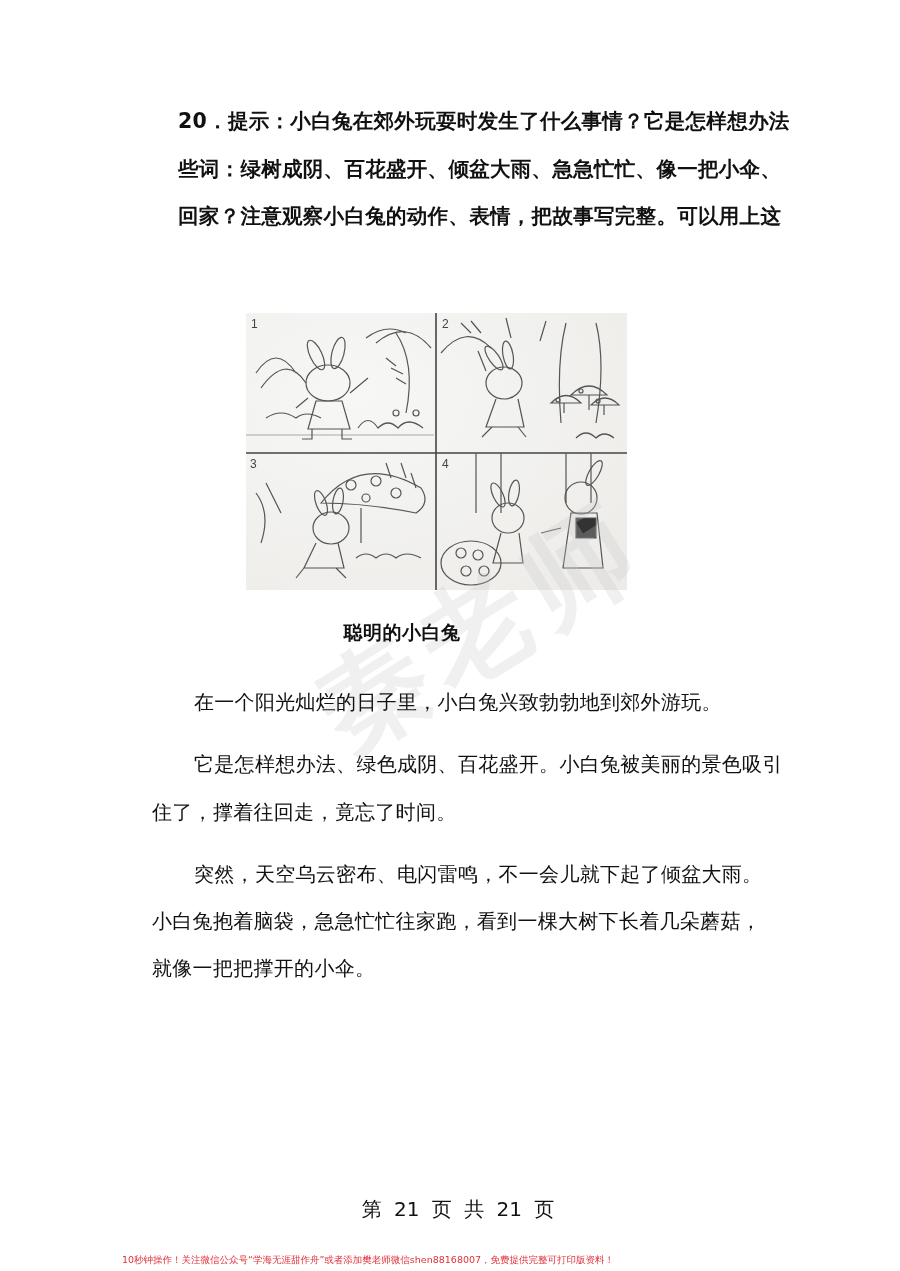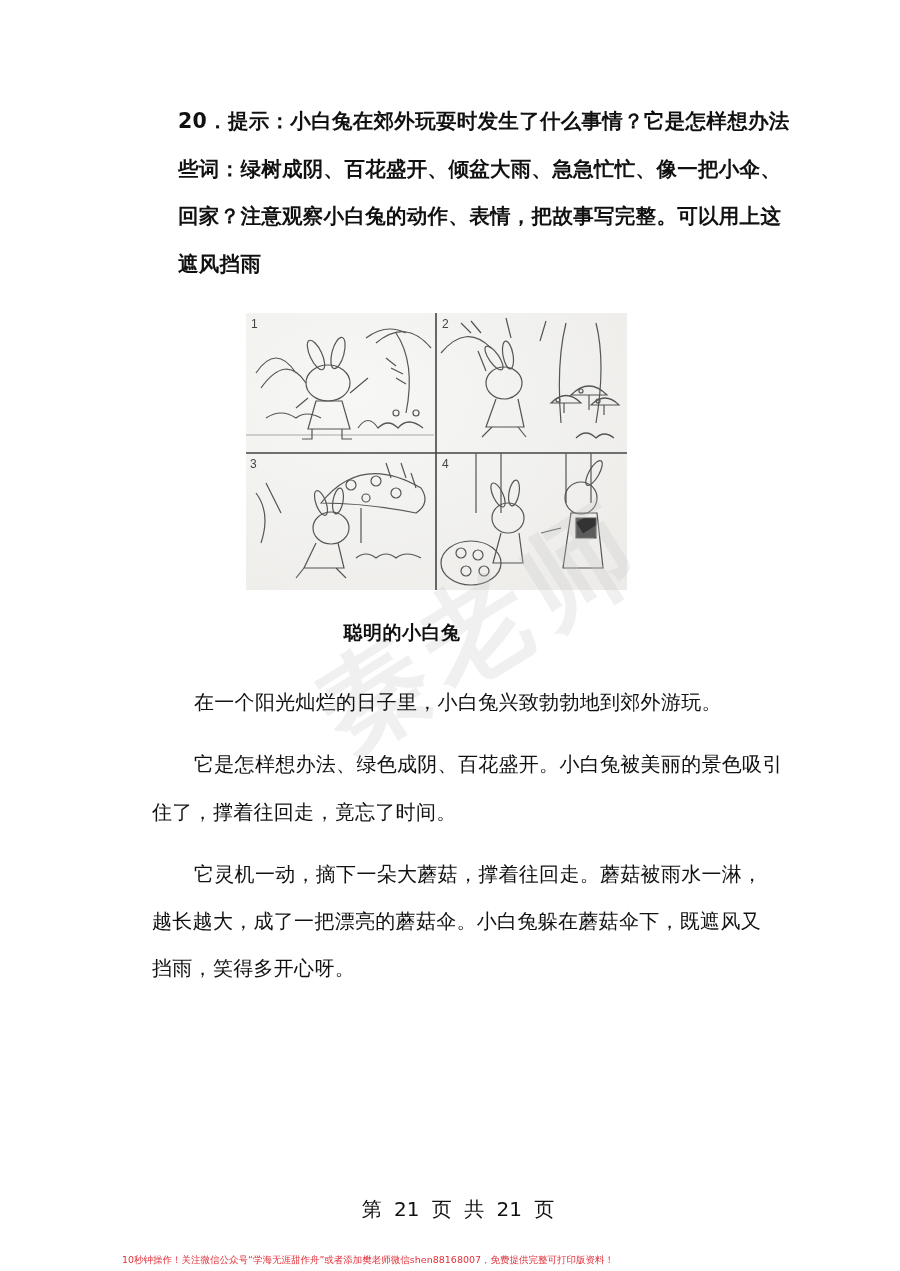--- a/index.html
+++ b/index.html
@@ -48,21 +48,20 @@
     font-size: 9.5px; color: #e0303a; white-space: nowrap;
   }
 </style>
 </head>
 <body>
 
 <div class="prompt">
   <p>20．提示：小白兔在郊外玩耍时发生了什么事情？它是怎样想办法</p>
   <p>些词：绿树成阴、百花盛开、倾盆大雨、急急忙忙、像一把小伞、</p>
   <p>回家？注意观察小白兔的动作、表情，把故事写完整。可以用上这</p>
-  <p>遮风挡雨</p>
 </div>
 
 <div class="figure">
   <svg width="381" height="277" viewBox="0 0 381 277">
     <g stroke="#555" stroke-width="1.2" fill="none">
 
       <line x1="190" y1="0" x2="190" y2="277" stroke="#444" stroke-width="1.6"></line>
       <line x1="0" y1="140" x2="381" y2="140" stroke="#444" stroke-width="1.6"></line>
       <line x1="0" y1="122" x2="188" y2="122" stroke="#777" stroke-width="0.6"></line>
 
@@ -135,21 +134,21 @@
 
 <div class="story">
   <p>
     <span class="ln ind">在一个阳光灿烂的日子里，小白兔兴致勃勃地到郊外游玩。</span>
   </p>
   <p>
     <span class="ln ind">它是怎样想办法、绿色成阴、百花盛开。小白兔被美丽的景色吸引</span>
     <span class="ln">住了，撑着往回走，竟忘了时间。</span>
   </p>
   <p>
-    <span class="ln ind">它灵机一动，摘下一朵大蘑菇，撑着往回走。蘑菇被雨水一淋，</span>
-    <span class="ln">越长越大，成了一把漂亮的蘑菇伞。小白兔躲在蘑菇伞下，既遮风又</span>
-    <span class="ln">挡雨，笑得多开心呀。</span>
+    <span class="ln ind">突然，天空乌云密布、电闪雷鸣，不一会儿就下起了倾盆大雨。</span>
+    <span class="ln">小白兔抱着脑袋，急急忙忙往家跑，看到一棵大树下长着几朵蘑菇，</span>
+    <span class="ln">就像一把把撑开的小伞。</span>
   </p>
 </div>
 
 <div class="page-num">第 21 页 共 21 页</div>
 
 <div class="footer-note">10秒钟操作！关注微信公众号“学海无涯甜作舟”或者添加樊老师微信shen88168007，免费提供完整可打印版资料！</div>
 
 </body></html>

